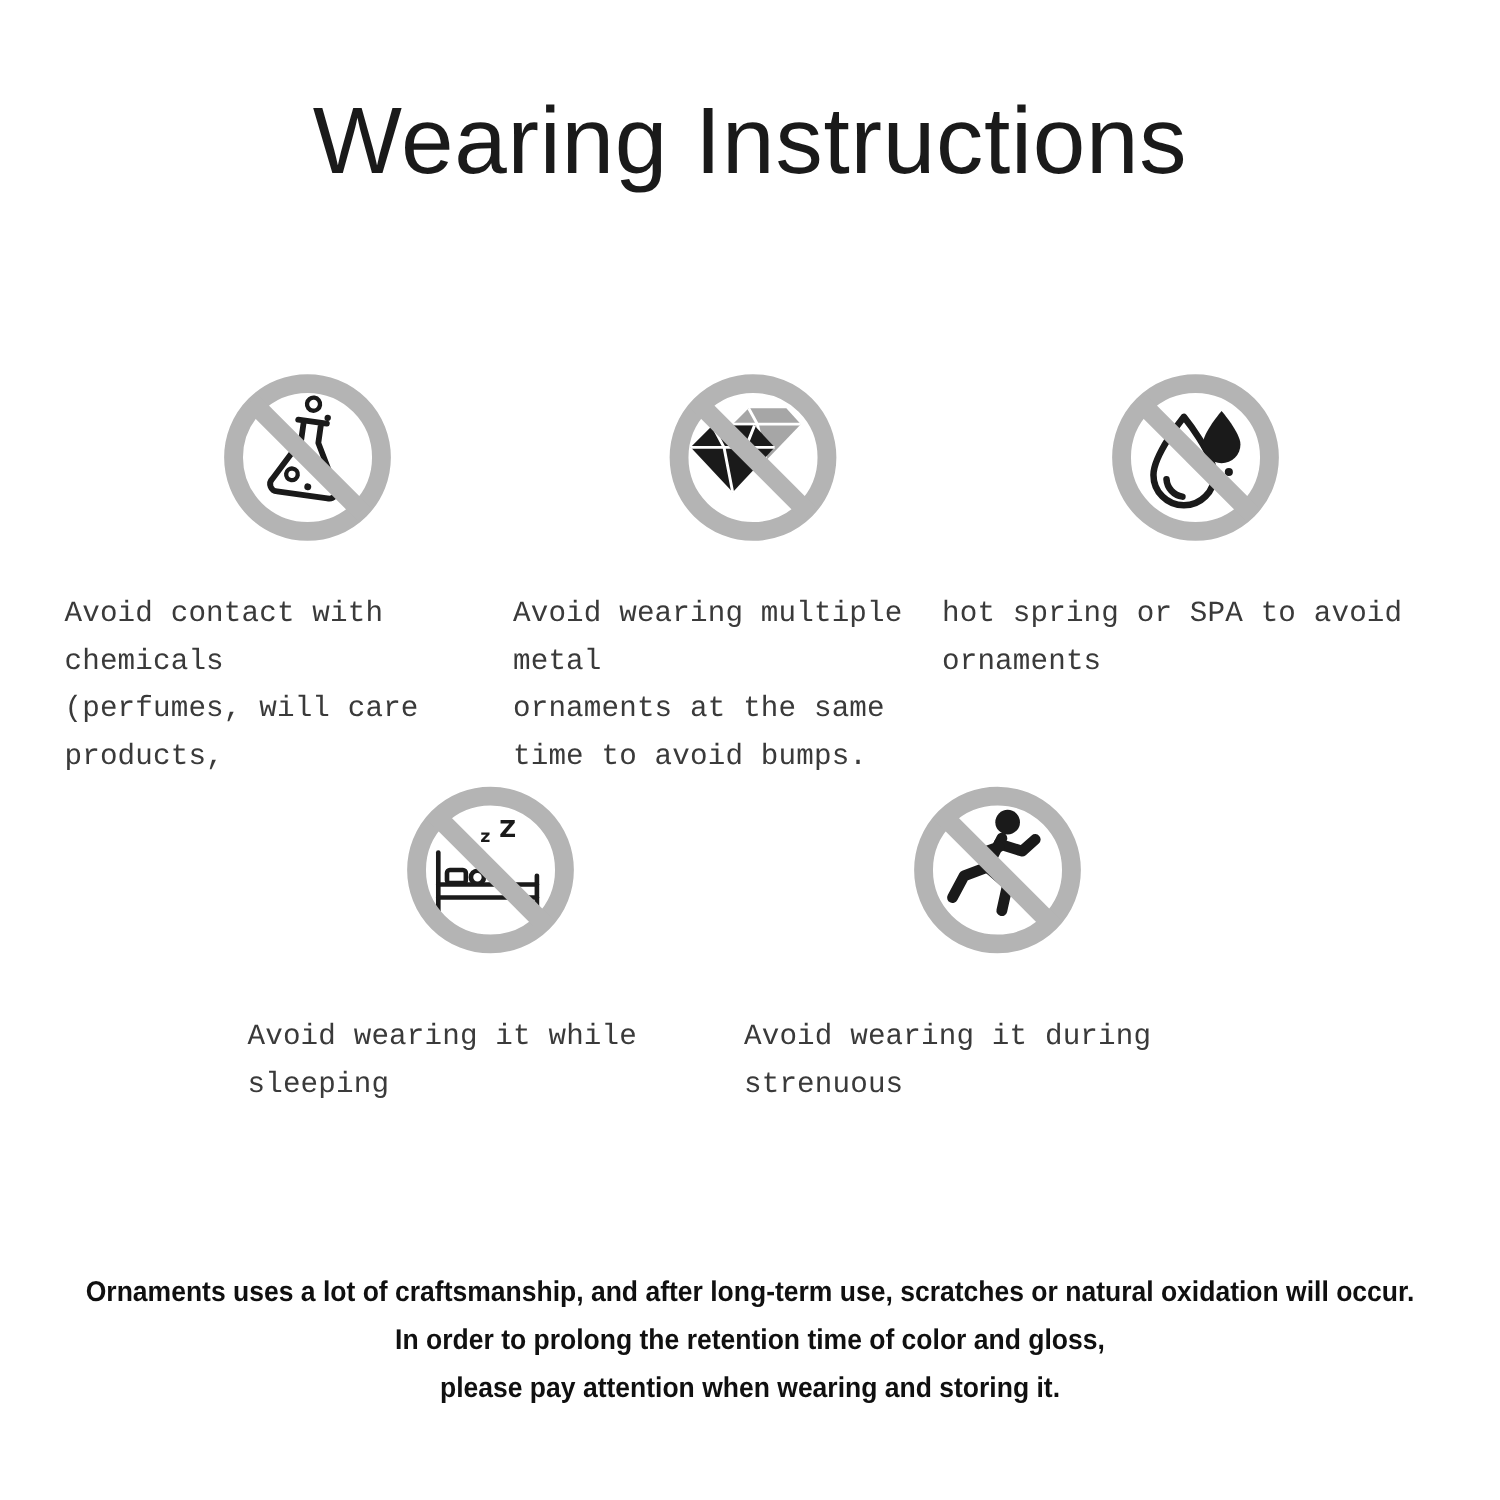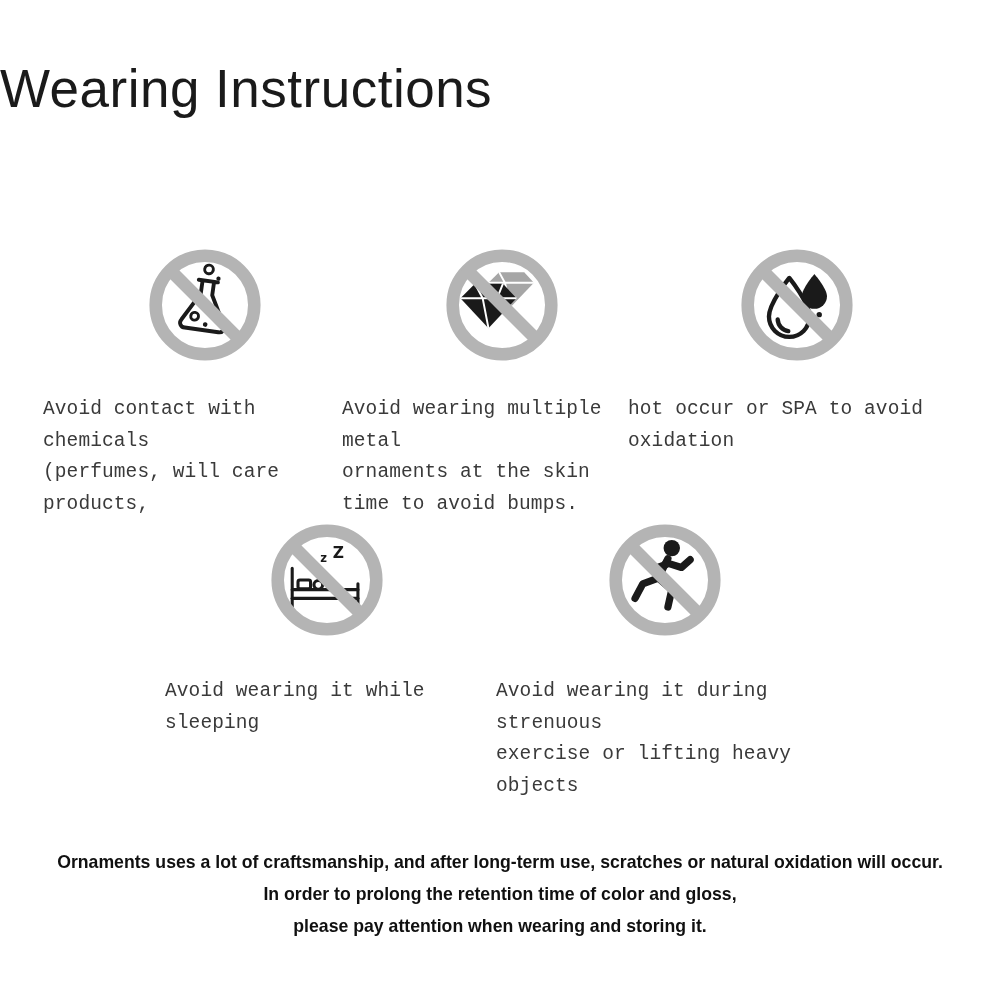--- a/index.html
+++ b/index.html
@@ -6,21 +6,21 @@
     --bg:#ffffff; --ring:#b4b4b4; --ink:#1a1a1a; --text:#3a3a3a; --footer:#101010;
   }
   html,body{margin:0;padding:0;background:#e9e9e9;}
   .page{
     position:relative; width:1000px; height:1000px; margin:0 auto;
     background:var(--bg); overflow:hidden;
     font-family:"Liberation Sans", sans-serif;
   }
   .title{
     position:absolute; top:58px; left:0; width:100%;
-    text-align:left; font-size:53px; font-weight:400;
+    text-align:center; font-size:63px; font-weight:400;
     color:var(--ink); letter-spacing:0.5px; margin:0;
   }
   .sign{position:absolute; width:116px; height:116px;}
   .sign svg{display:block; width:116px; height:116px;}
   .caption{
     position:absolute; text-align:left; color:var(--text);
     font-size:19.5px; line-height:31.5px; letter-spacing:0.1px;font-family:Liberation Mono, monospace;
   }
   .footer{
     position:absolute; top:846px; left:0; width:100%;
@@ -111,33 +111,32 @@
       <line class="slash-s" x1="21" y1="21" x2="99" y2="99"></line>
     </svg>
   </div>
 
   <div class="caption" style="left:43px; top:394px; width:320px;">
     <div>Avoid contact with chemicals</div>
     <div>(perfumes, will care products,</div>
   </div>
   <div class="caption" style="left:342px; top:394px; width:320px;">
     <div>Avoid wearing multiple metal</div>
-    <div>ornaments at the skin</div>
+    <div>ornaments at the same</div>
     <div>time to avoid bumps.</div>
   </div>
   <div class="caption" style="left:628px; top:394px; width:350px;">
-    <div>hot occur or SPA to avoid oxidation</div>
+    <div>hot spring or SPA to avoid ornaments</div>
   </div>
 
   <div class="caption" style="left:165px; top:676px; width:320px;">
     <div>Avoid wearing it while sleeping</div>
   </div>
   <div class="caption" style="left:496px; top:676px; width:345px;">
     <div>Avoid wearing it during strenuous</div>
-    <div>exercise or lifting heavy objects</div>
   </div>
 
   <div class="footer">
     <div class="fline">Ornaments uses a lot of craftsmanship, and after long-term use, scratches or natural oxidation will occur.</div>
     <div class="fline">In order to prolong the retention time of color and gloss,</div>
     <div class="fline">please pay attention when wearing and storing it.</div>
   </div>
 
 </div>
 

